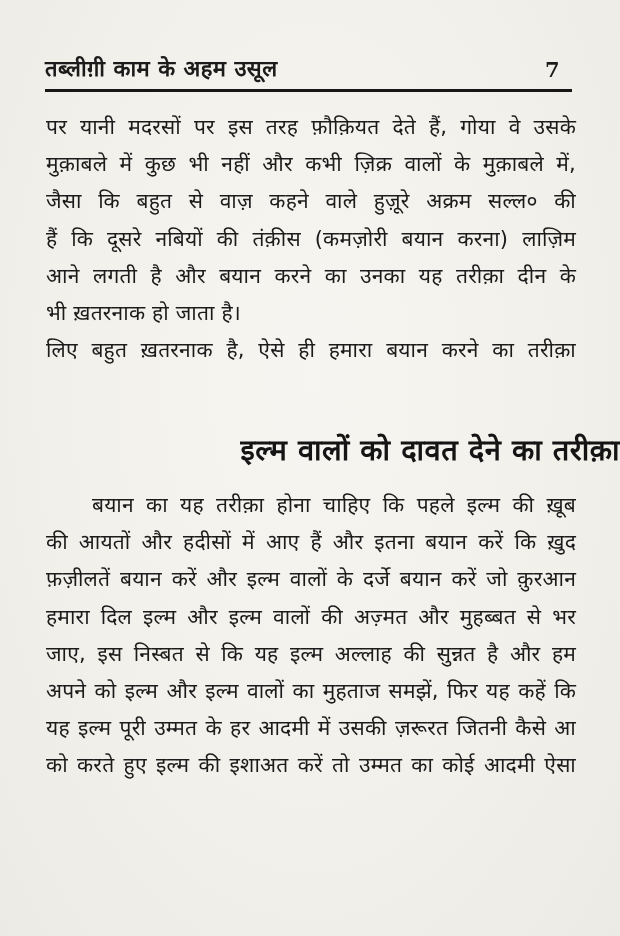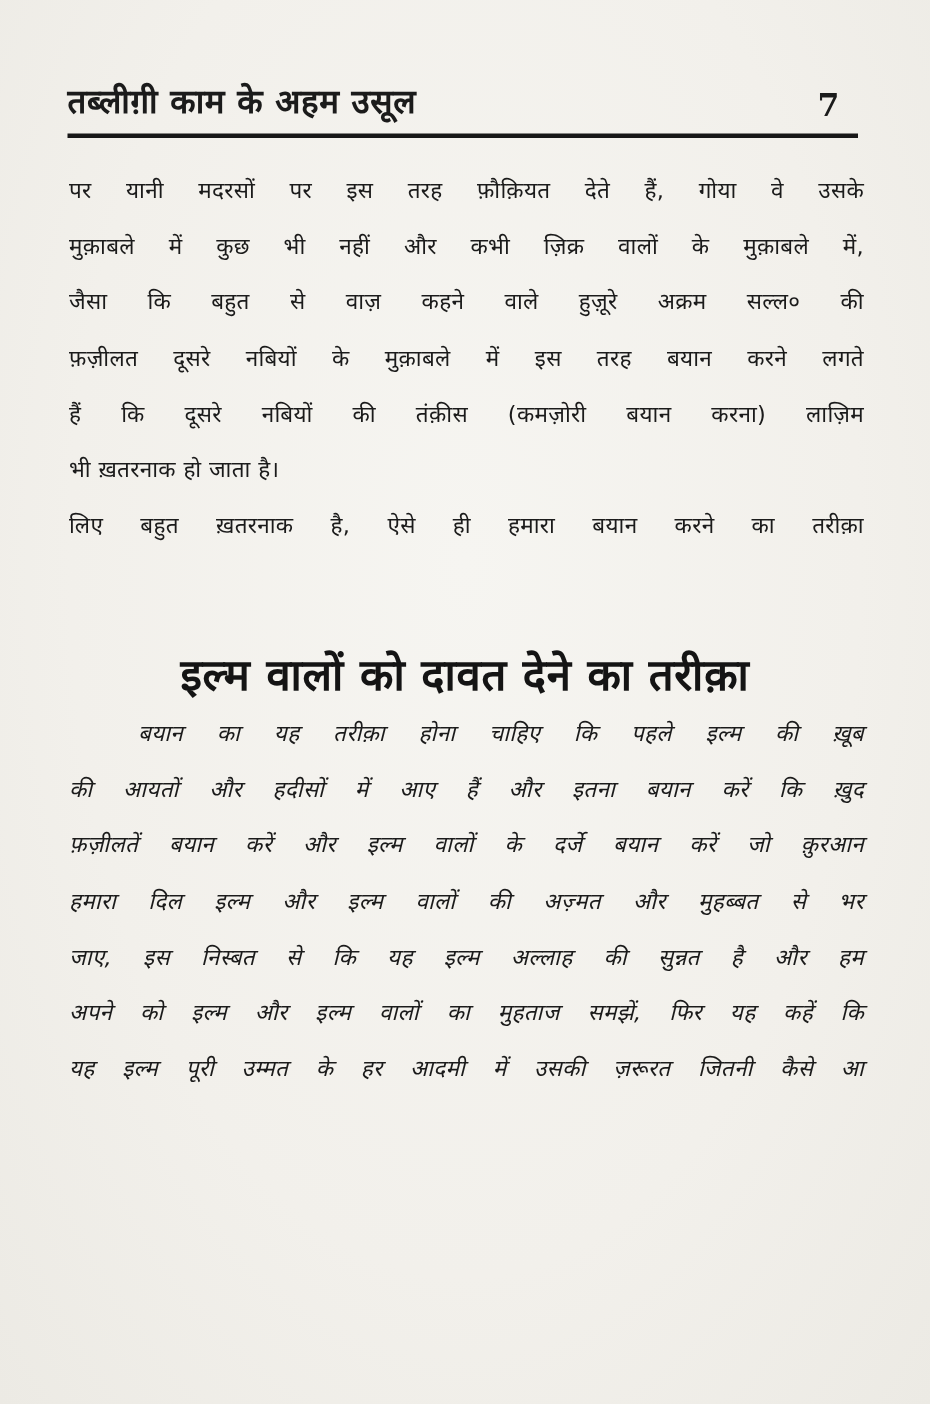--- a/index.html
+++ b/index.html
@@ -36,43 +36,43 @@
     font-size: 21px;
     padding-right: 12px;
     font-family: "DejaVu Serif", "Liberation Serif", serif;
   }
   .para {
     position: absolute;
     left: 46px;
     right: 44px;
   }
   .para-1 { top: 109px; }
-  .para-2 { top: 471px; font-style: italic; }
+  .para-2 { top: 487px; }
   .line {
     height: 37.2px;
     line-height: 37.2px;
-    font-size: 15px;
+    font-size: 21px;
     letter-spacing: 0.2px;
     white-space: nowrap;
   }
   .line.j {
     white-space: normal;
     text-align: justify;
     text-align-last: justify;
     -moz-text-align-last: justify;
   }
   .line.indent {
     text-indent: 46px;
   }
   .section-heading {
     position: absolute;
     left: 0;
     right: 0;
     top: 408px;
-    text-align: center;
+    text-align: right;
     font-size: 29px;
     font-weight: bold;
     letter-spacing: 0.5px;
     line-height: 1.3;
     color: #141414;
   }
 </style>
 </head>
 <body>
 
@@ -80,31 +80,32 @@
 
   <div class="running-header">
     <span class="title">तब्लीग़ी काम के अहम उसूल</span>
     <span class="page-num">7</span>
   </div>
 
   <div class="para para-1">
     <div class="line j">पर यानी मदरसों पर इस तरह फ़ौक़ियत देते हैं, गोया वे उसके</div>
     <div class="line j">मुक़ाबले में कुछ भी नहीं और कभी ज़िक्र वालों के मुक़ाबले में,</div>
     <div class="line j">जैसा कि बहुत से वाज़ कहने वाले हुज़ूरे अक्रम सल्ल० की</div>
-    <div class="line j">फ़ज़ीलत दूसरे नबियों के मुक़ाबले में इस तरह बयान करने लगते</div>
     <div class="line j">हैं कि दूसरे नबियों की तंक़ीस (कमज़ोरी बयान करना) लाज़िम</div>
+    <div class="line j">आने लगती है और बयान करने का उनका यह तरीक़ा दीन के</div>
     <div class="line">भी ख़तरनाक हो जाता है।</div>
     <div class="line j">लिए बहुत ख़तरनाक है, ऐसे ही हमारा बयान करने का तरीक़ा</div>
   </div>
 
   <h2 class="section-heading">इल्म वालों को दावत देने का तरीक़ा</h2>
 
   <div class="para para-2">
     <div class="line j indent">बयान का यह तरीक़ा होना चाहिए कि पहले इल्म की ख़ूब</div>
     <div class="line j">की आयतों और हदीसों में आए हैं और इतना बयान करें कि ख़ुद</div>
     <div class="line j">फ़ज़ीलतें बयान करें और इल्म वालों के दर्जे बयान करें जो क़ुरआन</div>
     <div class="line j">हमारा दिल इल्म और इल्म वालों की अज़्मत और मुहब्बत से भर</div>
     <div class="line j">जाए, इस निस्बत से कि यह इल्म अल्लाह की सुन्नत है और हम</div>
     <div class="line j">अपने को इल्म और इल्म वालों का मुहताज समझें, फिर यह कहें कि</div>
     <div class="line j">यह इल्म पूरी उम्मत के हर आदमी में उसकी ज़रूरत जितनी कैसे आ</div>
+    <div class="line j">को करते हुए इल्म की इशाअत करें तो उम्मत का कोई आदमी ऐसा</div>
   </div>
 
 </div>
 
 </body></html>

